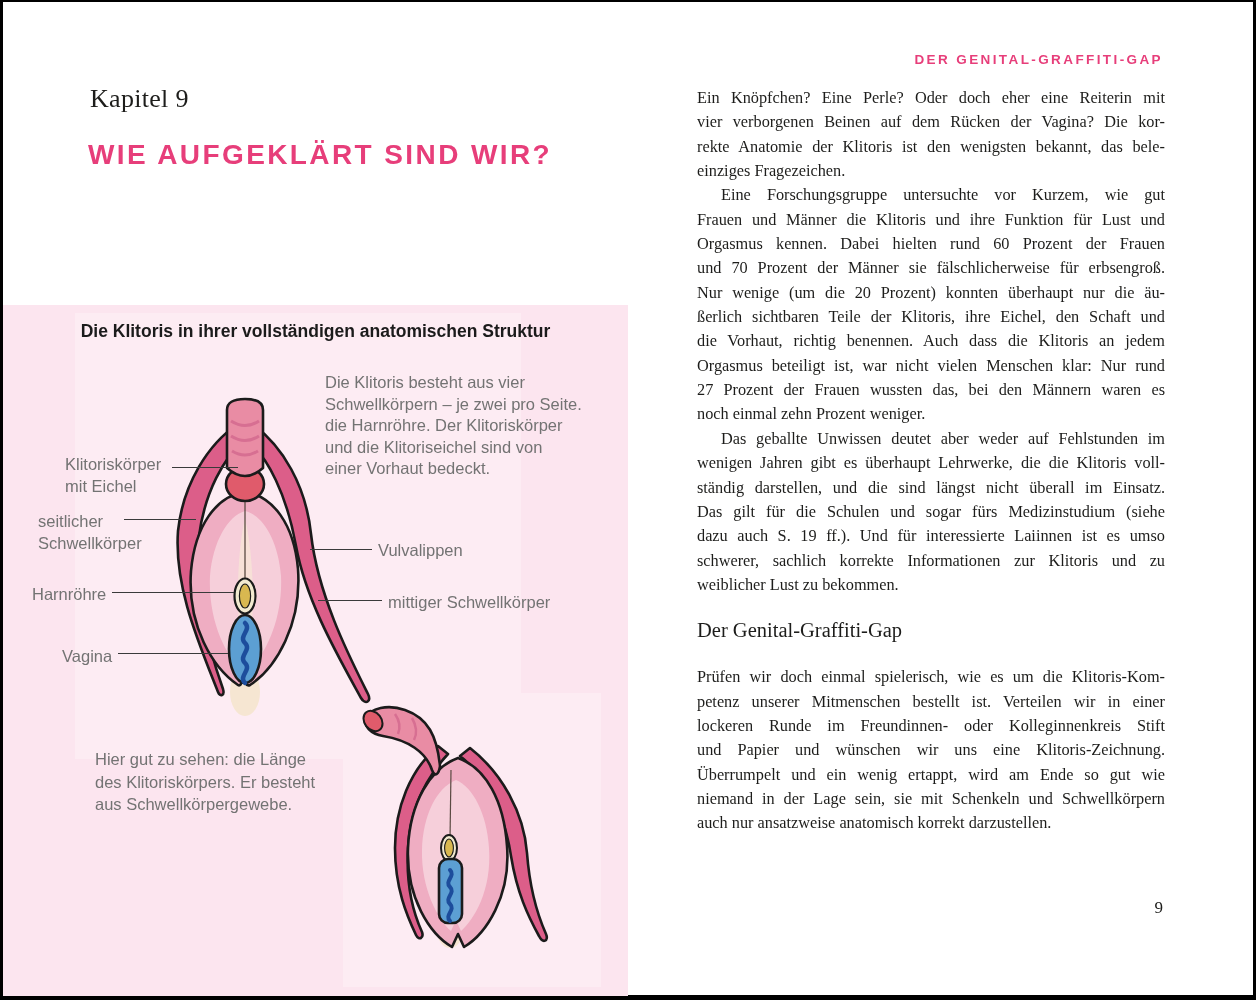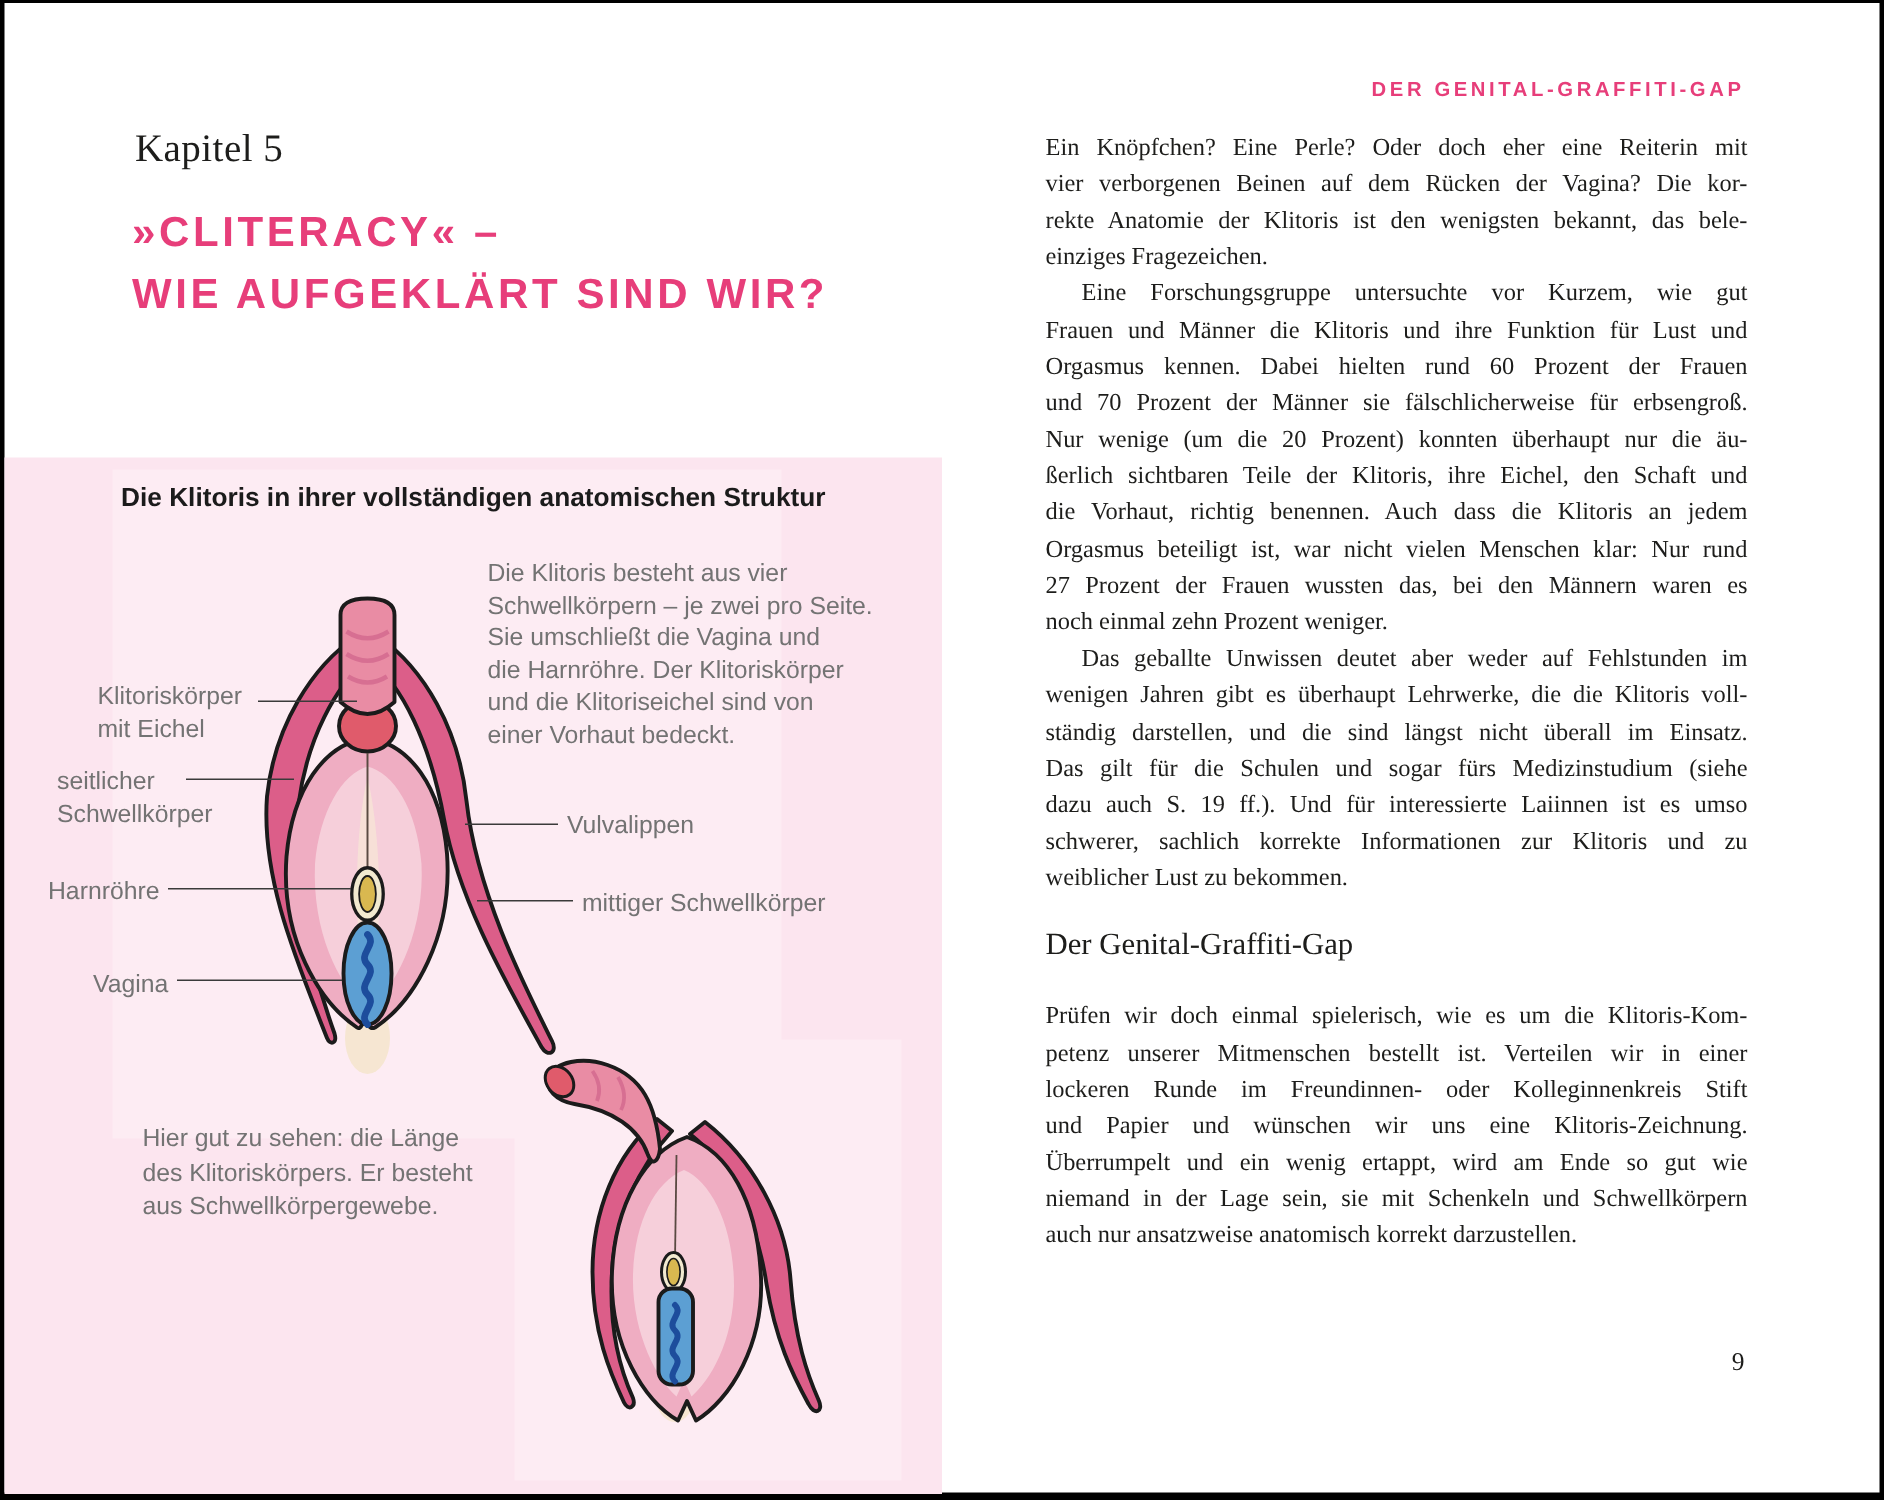--- a/index.html
+++ b/index.html
@@ -37,24 +37,23 @@
   .jl.ind{text-indent:24px;}
   .flow-heading{margin-top:18px;margin-bottom:20px;font-size:20.5px;line-height:30px;
     text-align:left;text-align-last:left;}
   .pageno{right:93px;top:898px;font-size:17px;}
 </style>
 </head>
 <body>
 
 <div class="sheet"></div>
 
-<div class="abs kapitel">Kapitel 5</div>
+<div class="abs kapitel">Kapitel 9</div>
 
 <div class="abs headline">
-  <div>»CLITERACY« –</div>
   <div>WIE AUFGEKLÄRT SIND WIR?</div>
 </div>
 
 <div class="abs pinkbox">
   <div class="abs innerA"></div>
   <div class="abs innerB"></div>
 
   <div class="abs figtitle">Die Klitoris in ihrer vollständigen anatomischen Struktur</div>
 
   <svg class="abs figsvg" style="left:135px;top:91px;" width="255" height="335" viewBox="0 0 255 335">
@@ -89,21 +88,20 @@
     <line x1="111" y1="82" x2="110" y2="152" style="stroke:#5a4a42;stroke-width:1.2"></line>
     <ellipse cx="109" cy="160" rx="8" ry="13" style="fill:var(--urethraring);stroke:var(--outline);stroke-width:2"></ellipse>
     <ellipse cx="109" cy="160" rx="4.4" ry="9" style="fill:var(--urethra);stroke:var(--outline);stroke-width:1.1"></ellipse>
     <rect x="99" y="171" width="23" height="64" rx="9" style="fill:var(--vagina);stroke:var(--outline);stroke-width:2.6"></rect>
     <path style="fill:none;stroke:var(--vaginaline);stroke-width:4;stroke-linecap:round" d="M110,182 c6,6 -6,11 0,17 c6,6 -6,11 0,17 c6,6 -6,11 0,17"></path>
   </svg>
 
   <div class="abs cap cap-top" style="left:322px;top:67px">
       <div class="ln">Die Klitoris besteht aus vier</div>
       <div class="ln">Schwellkörpern – je zwei pro Seite.</div>
-      <div class="ln">Sie umschließt die Vagina und</div>
       <div class="ln">die Harnröhre. Der Klitoriskörper</div>
       <div class="ln">und die Klitoriseichel sind von</div>
       <div class="ln">einer Vorhaut bedeckt.</div>
     </div>
   <div class="abs cap cap-bottom" style="left:92px;top:443px">
       <div class="ln">Hier gut zu sehen: die Länge</div>
       <div class="ln">des Klitoriskörpers. Er besteht</div>
       <div class="ln">aus Schwellkörpergewebe.</div>
     </div>
 

